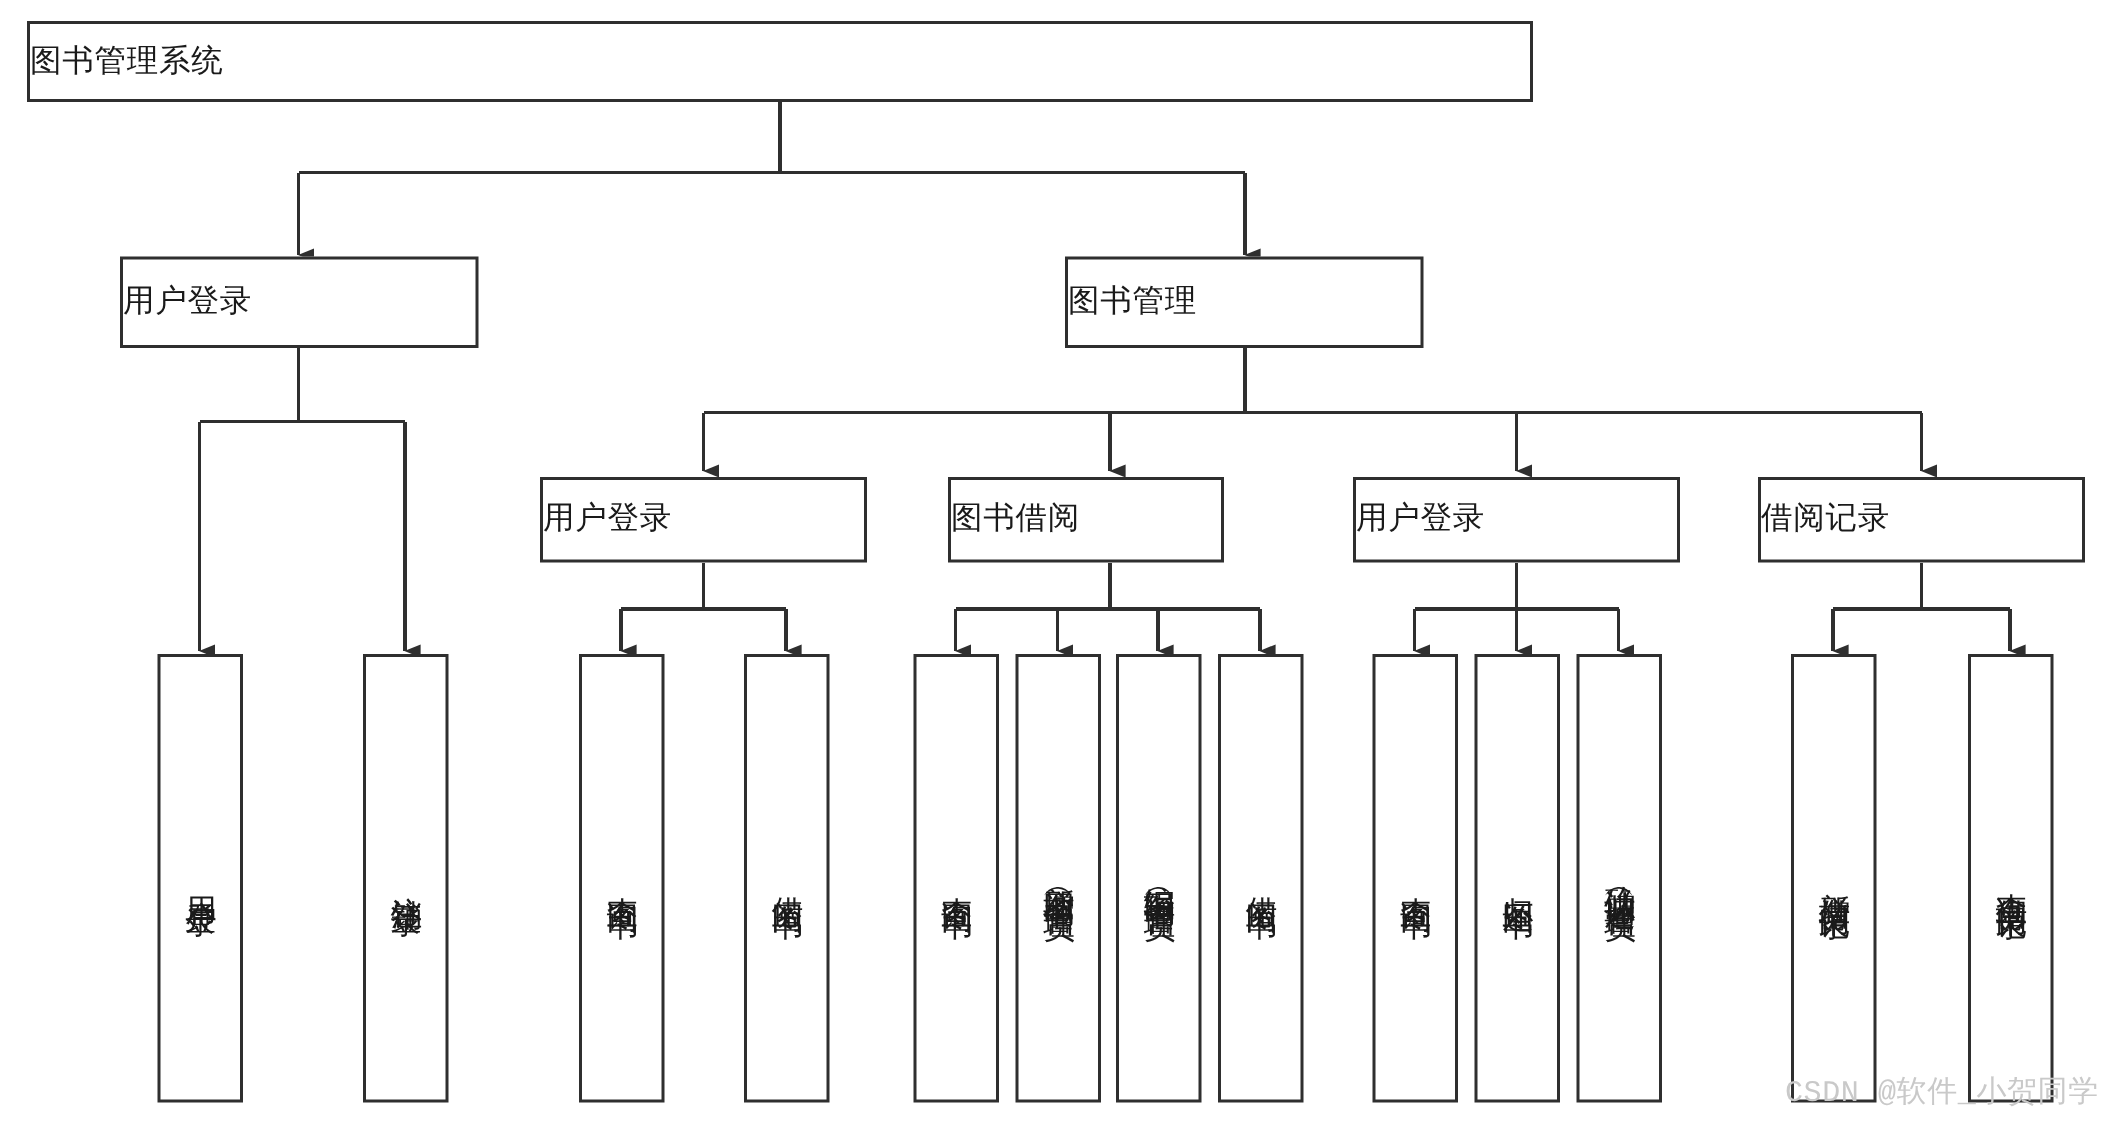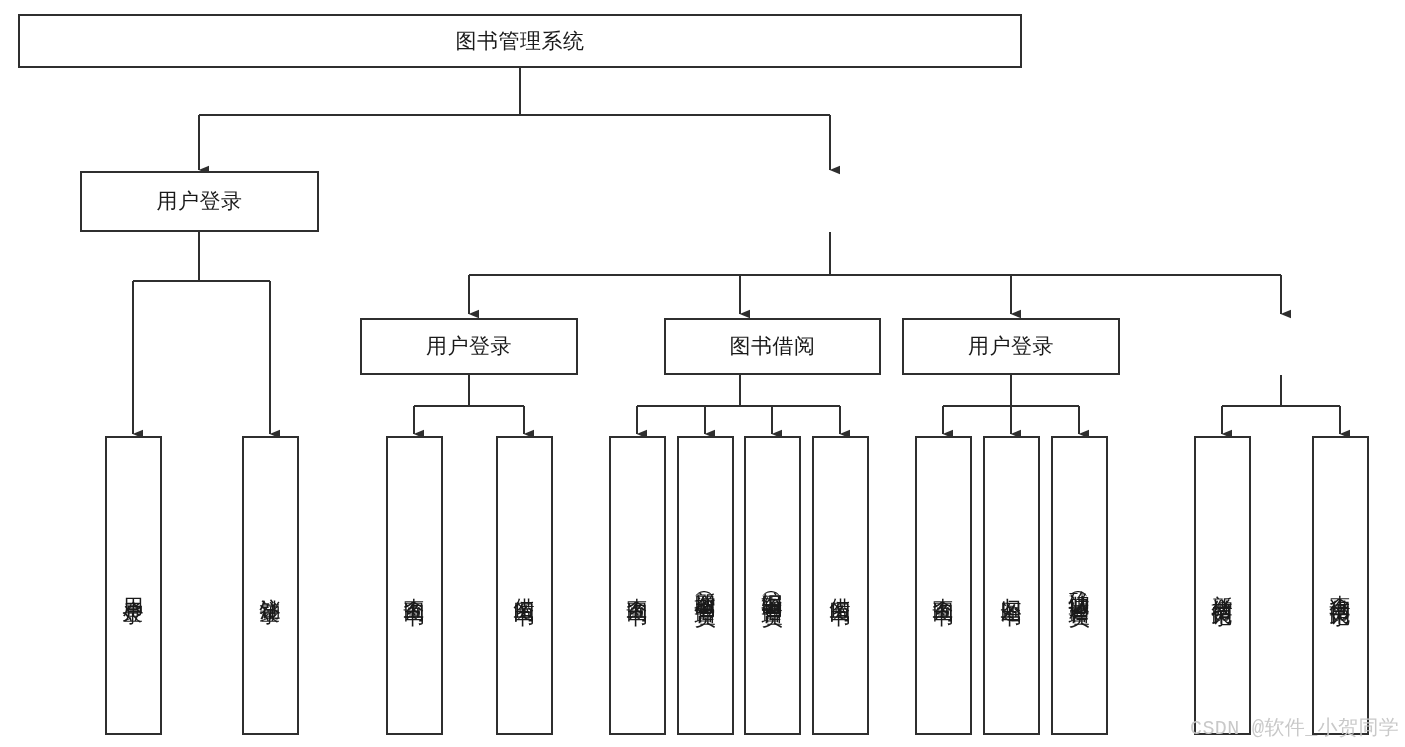--- a/index.html
+++ b/index.html
@@ -24,21 +24,21 @@
     pointer-events: none;
   }
   .node {
     position: absolute;
     box-sizing: border-box;
     border: 2.5px solid #2f2f2f;
     background: #ffffff;
     color: #1a1a1a;
     display: flex;
     align-items: center;
-    justify-content: center;
+    justify-content: flex-start;
     z-index: 2;
   }
   .node .lbl {
     display: block;
     text-align: center;
     line-height: 1.06;
     white-space: pre;
   }
   .node.h .lbl {
     font-size: 21px;
@@ -124,29 +124,35 @@
     </g>
   </svg>
 
   <div class="node h" style="left:18px; top:14px; width:1004px; height:54px;">
     <span class="lbl">图书管理系统</span>
   </div>
 
   <div class="node h" style="left:80px; top:171px; width:239px; height:61px;">
     <span class="lbl">用户登录</span>
   </div>
+  <div class="node h" style="left:710px; top:171px; width:239px; height:61px;">
+    <span class="lbl">图书管理</span>
+  </div>
 
   <div class="node h" style="left:360px; top:318px; width:218px; height:57px;">
     <span class="lbl">用户登录</span>
   </div>
-  <div class="node h" style="left:632px; top:318px; width:217px; height:57px;margin-left:32px;">
+  <div class="node h" style="left:632px; top:318px; width:184px; height:57px;">
     <span class="lbl">图书借阅</span>
   </div>
   <div class="node h" style="left:902px; top:318px; width:218px; height:57px;">
     <span class="lbl">用户登录</span>
+  </div>
+  <div class="node h" style="left:1172px; top:318px; width:218px; height:57px;">
+    <span class="lbl">借阅记录</span>
   </div>
 
   <div class="node v" style="left:105px; top:436px; width:57px; height:299px;">
     <span class="lbl">用户登录</span>
   </div>
   <div class="node v" style="left:242px; top:436px; width:57px; height:299px;">
     <span class="lbl">注销登录</span>
   </div>
 
   <div class="node v" style="left:386px; top:436px; width:57px; height:299px;">

